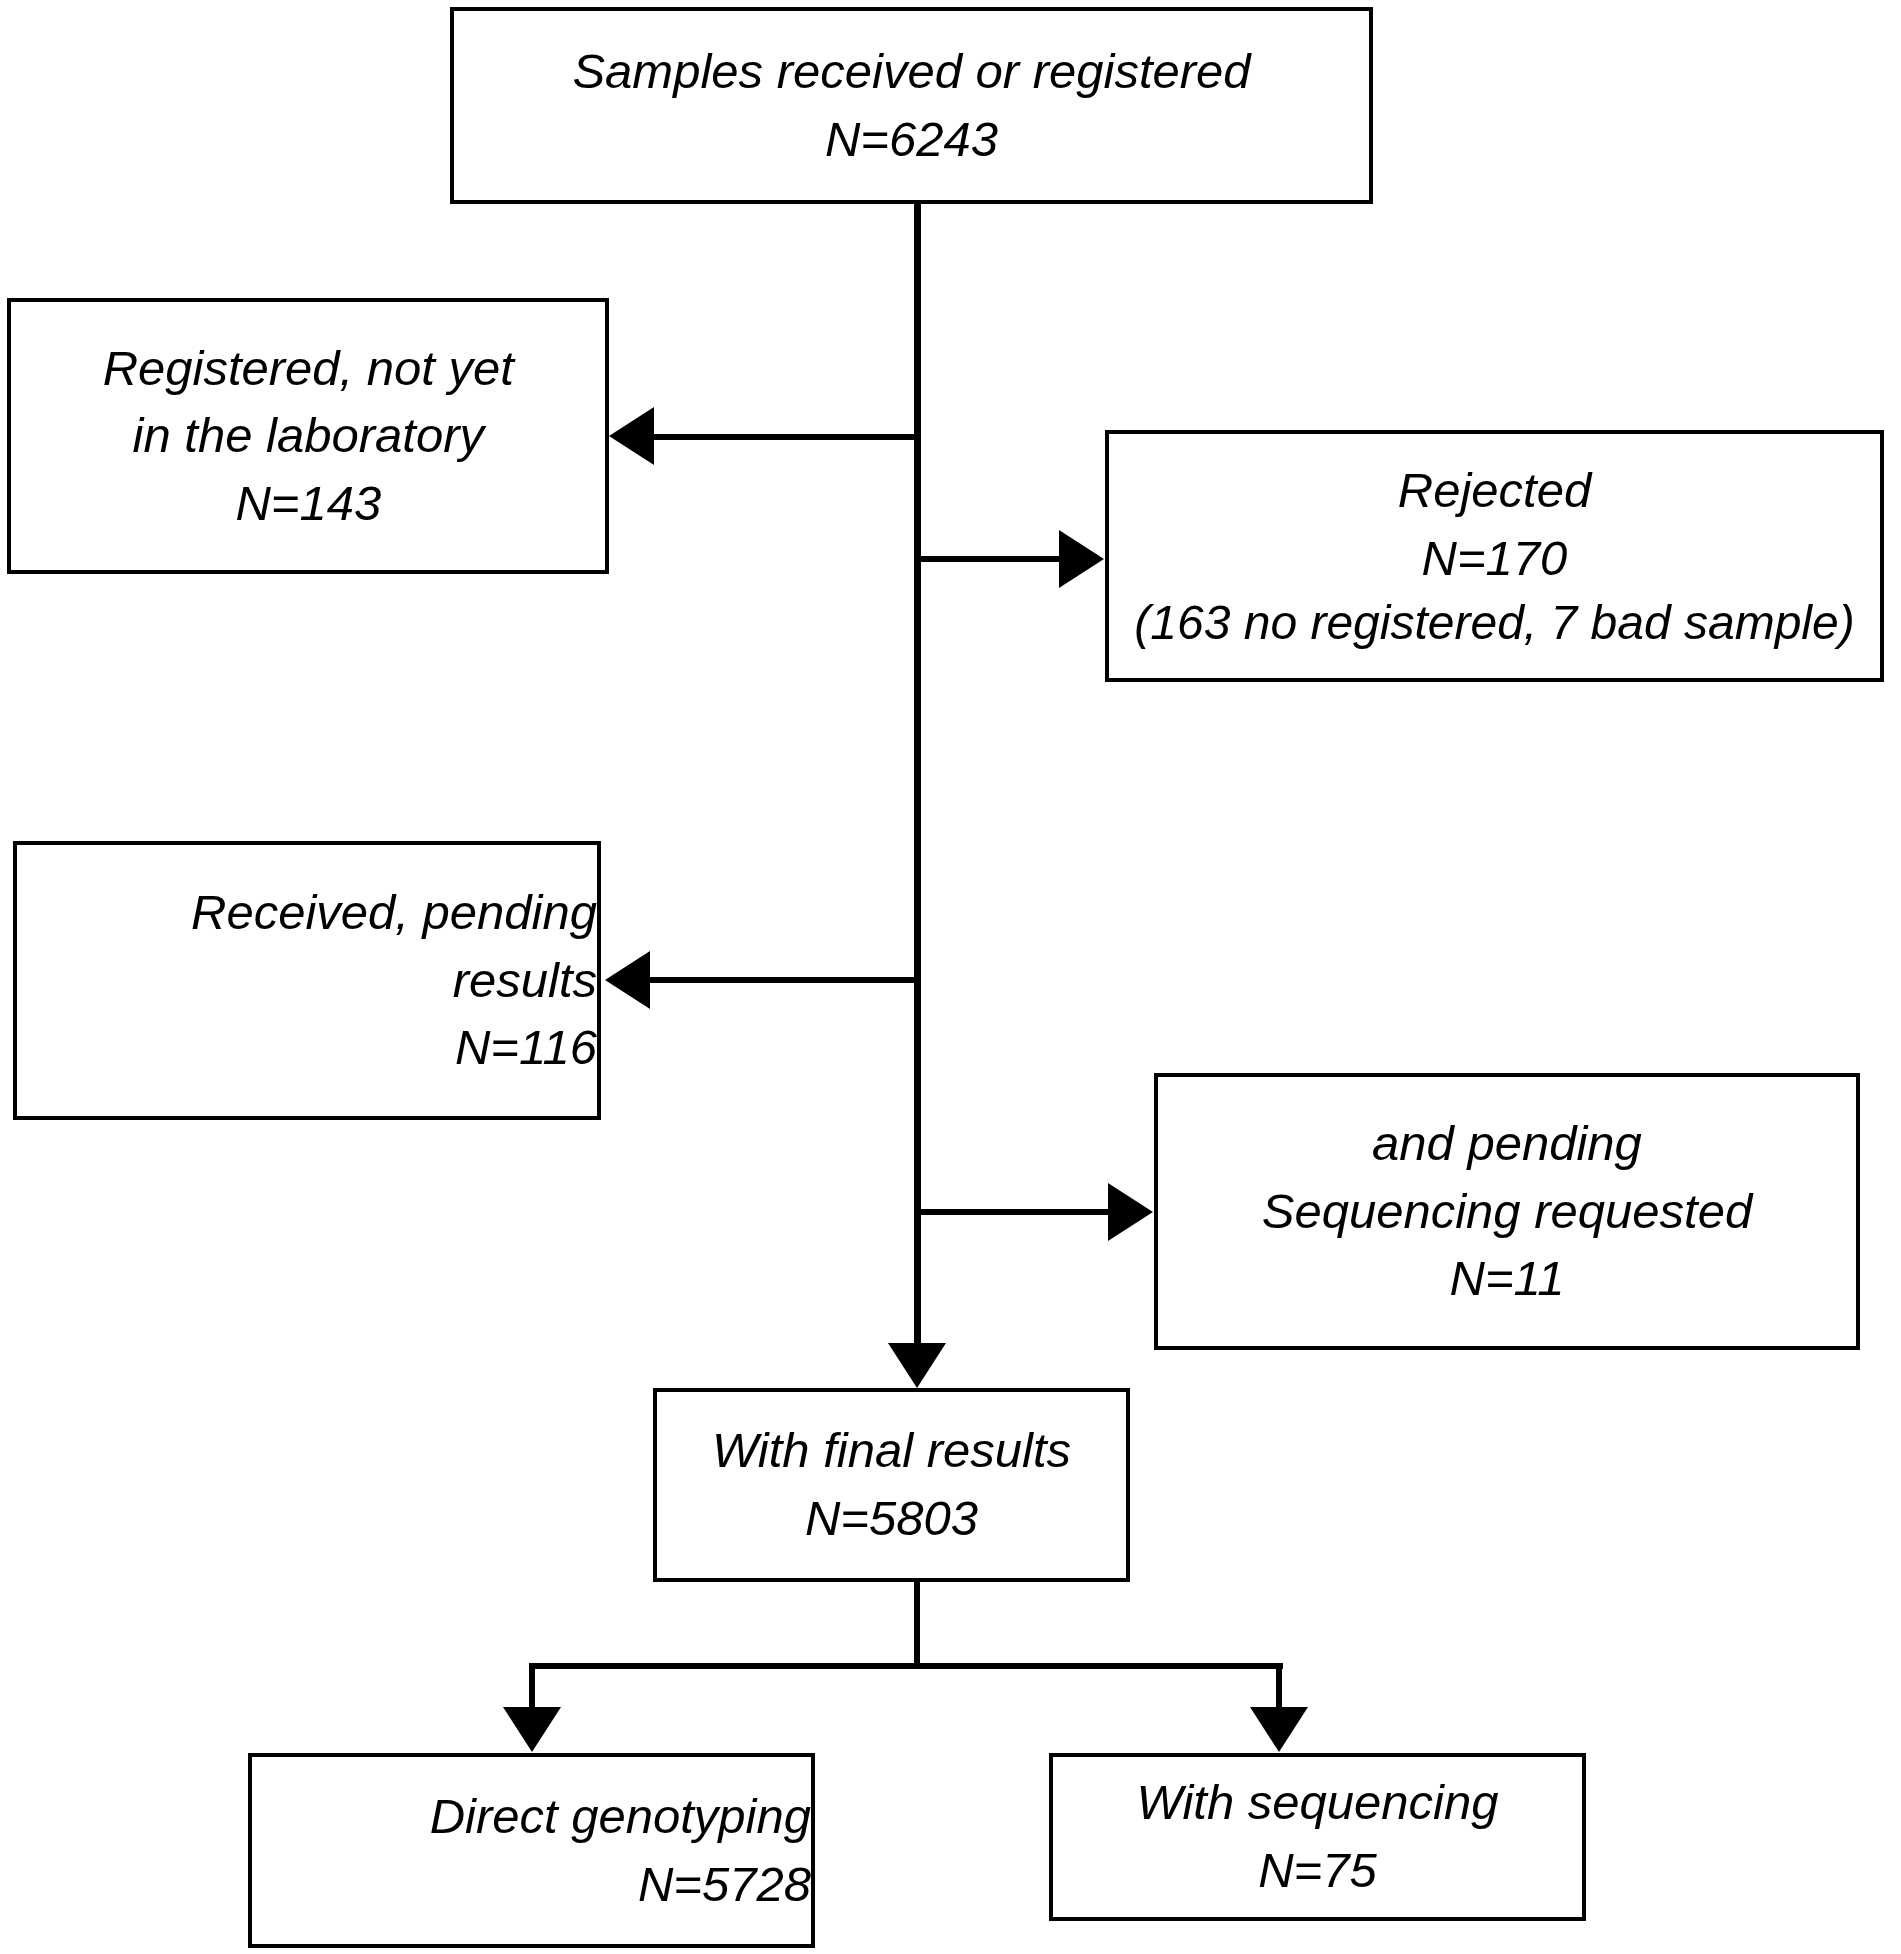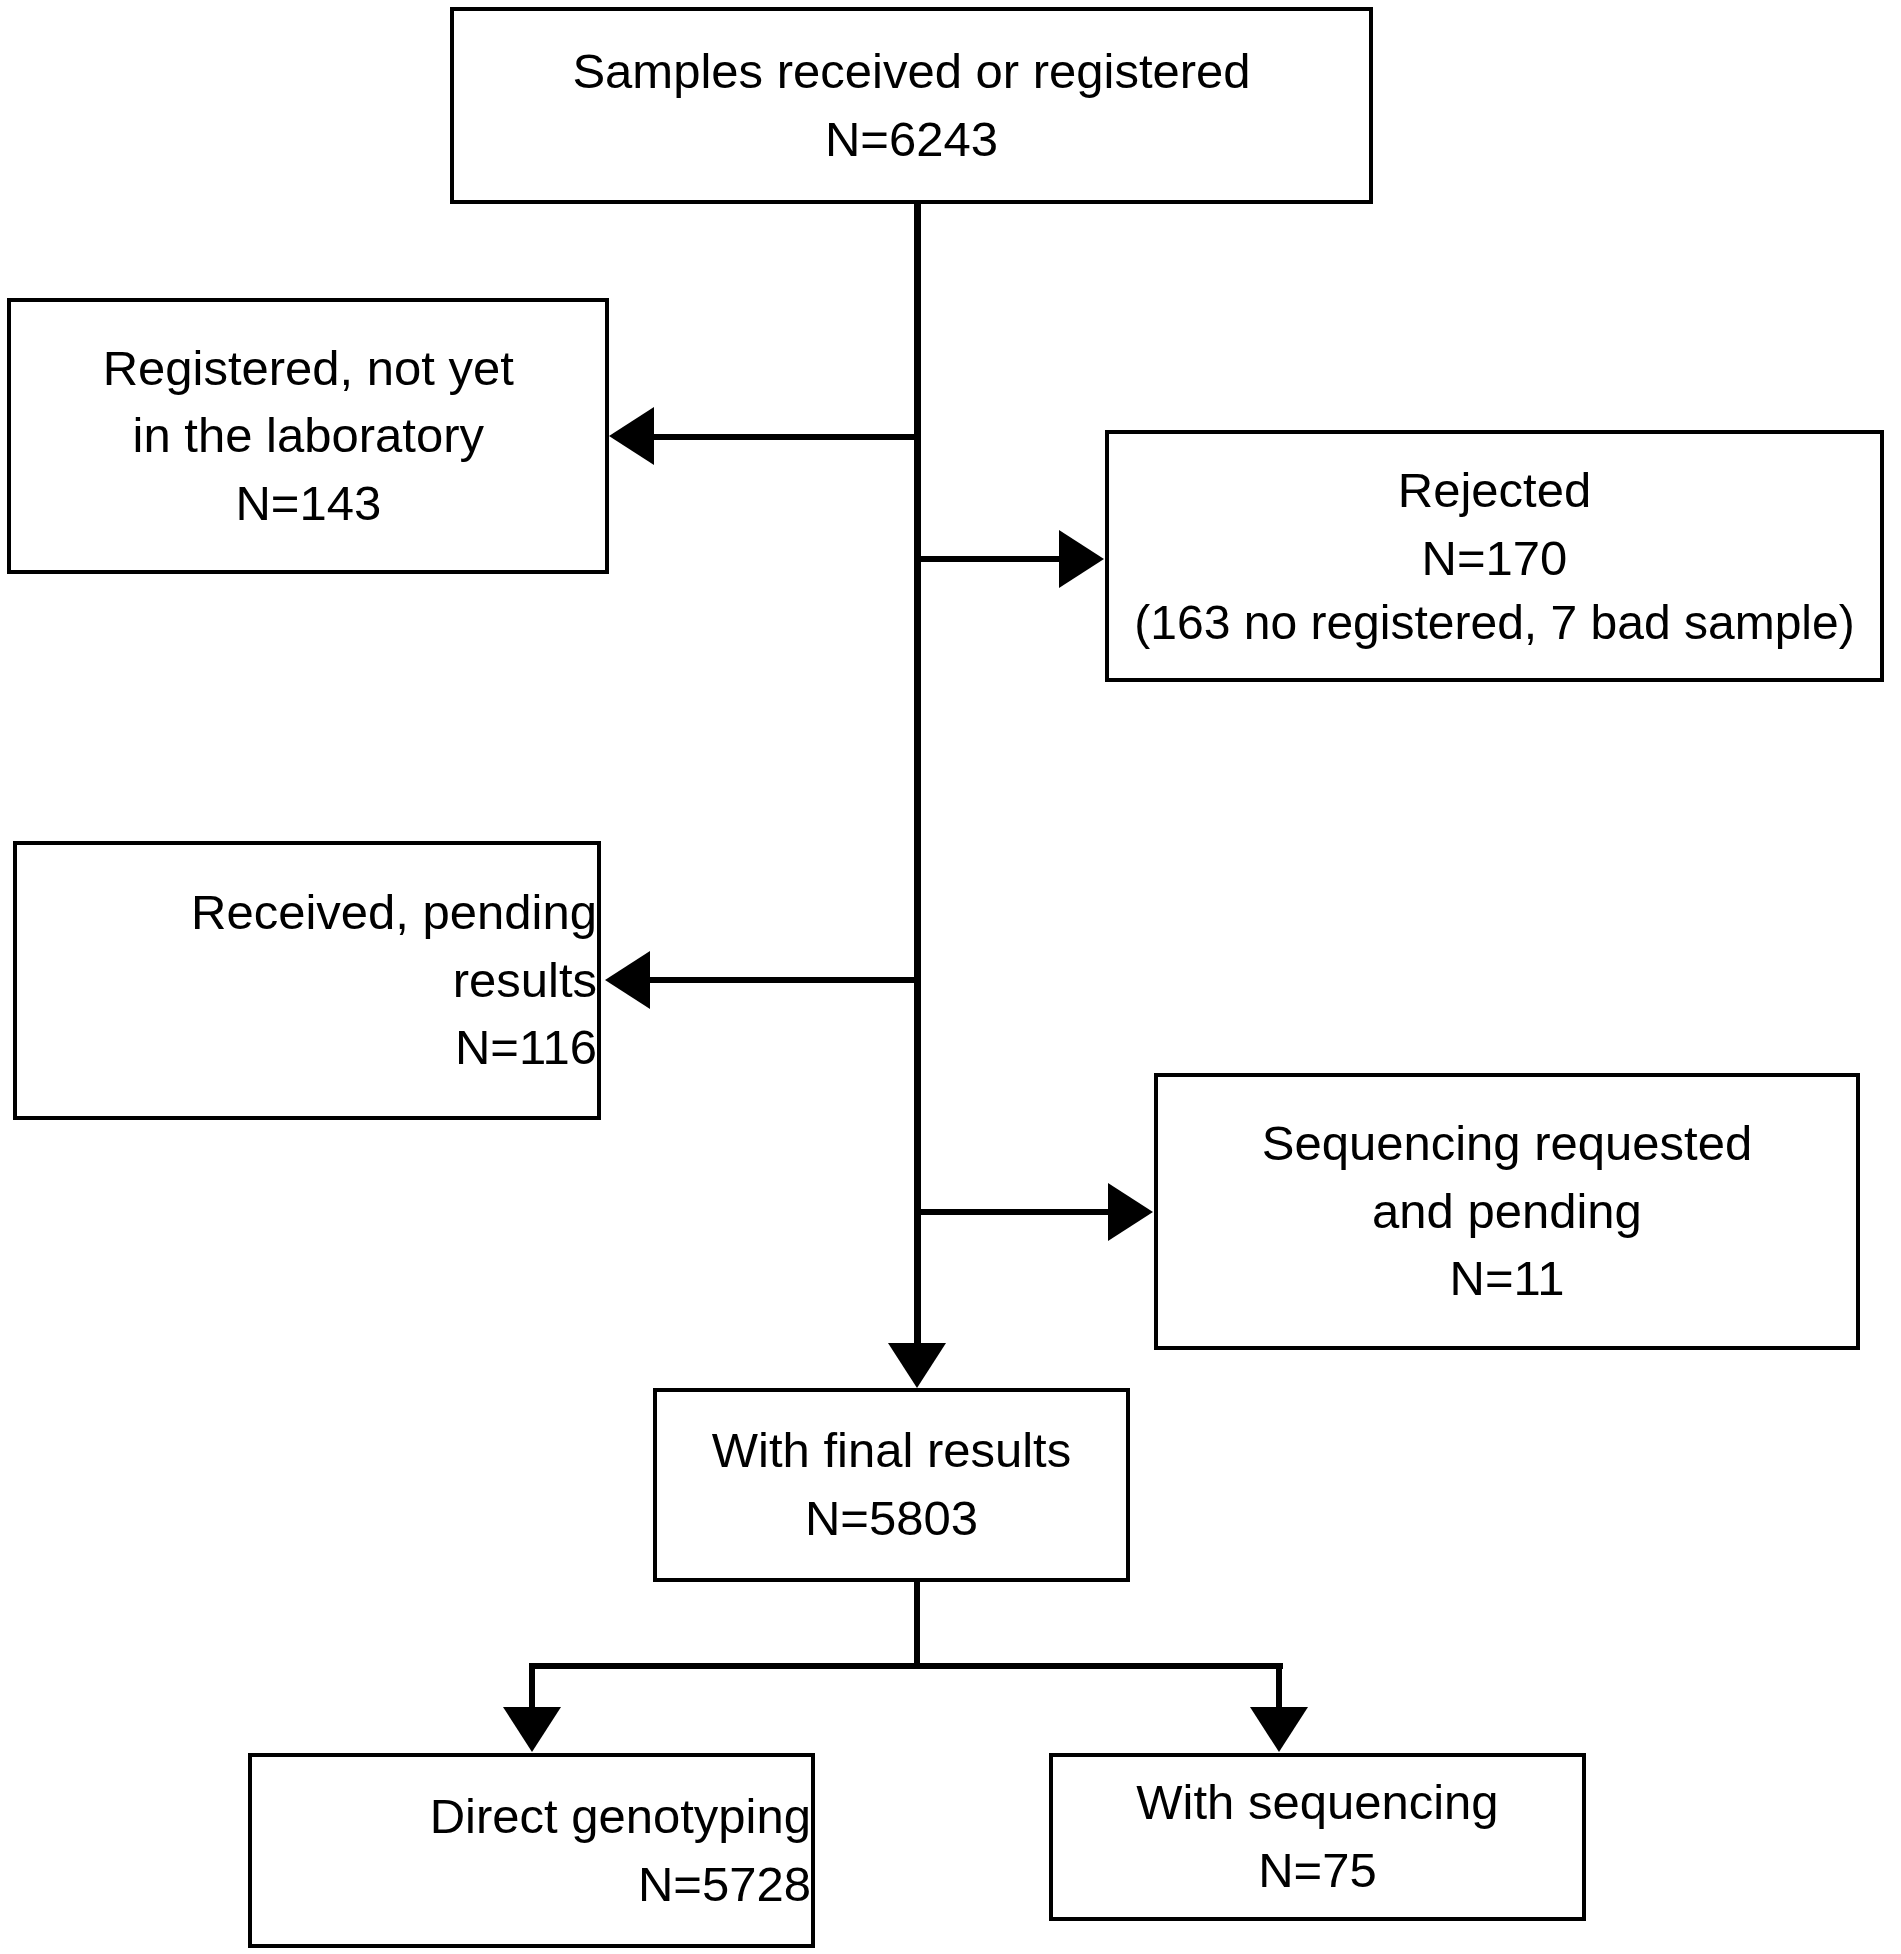--- a/index.html
+++ b/index.html
@@ -1,15 +1,15 @@
 <!DOCTYPE html>
 <html style="font-size:14.5px"><head>
 <meta charset="utf-8">
 <style>
-  * { margin: 0; padding: 0; box-sizing: border-box; }
+  * { margin: 0; padding: 0; box-sizing: border-box; font-style: italic; }
   html, body { background: #ffffff; }
   .canvas {
     position: relative;
     width: 1901px;
     height: 1955px;
     background: #ffffff;
     font-family: "Liberation Sans", sans-serif;
     color: #000000;
     overflow: hidden;
   }
@@ -104,22 +104,22 @@
     <span class="note">(163 no registered, 7 bad sample)</span>
   </div>
 
   <div class="node n-received">
     <span>Received, pending</span>
     <span>results</span>
     <span>N=116</span>
   </div>
 
   <div class="node n-sequencing">
+    <span>and pending</span>
     <span>Sequencing requested</span>
-    <span>and pending</span>
     <span>N=11</span>
   </div>
 
   <div class="node n-final">
     <span>With final results</span>
     <span>N=5803</span>
   </div>
 
   <div class="node n-genotyping">
     <span>Direct genotyping</span>

